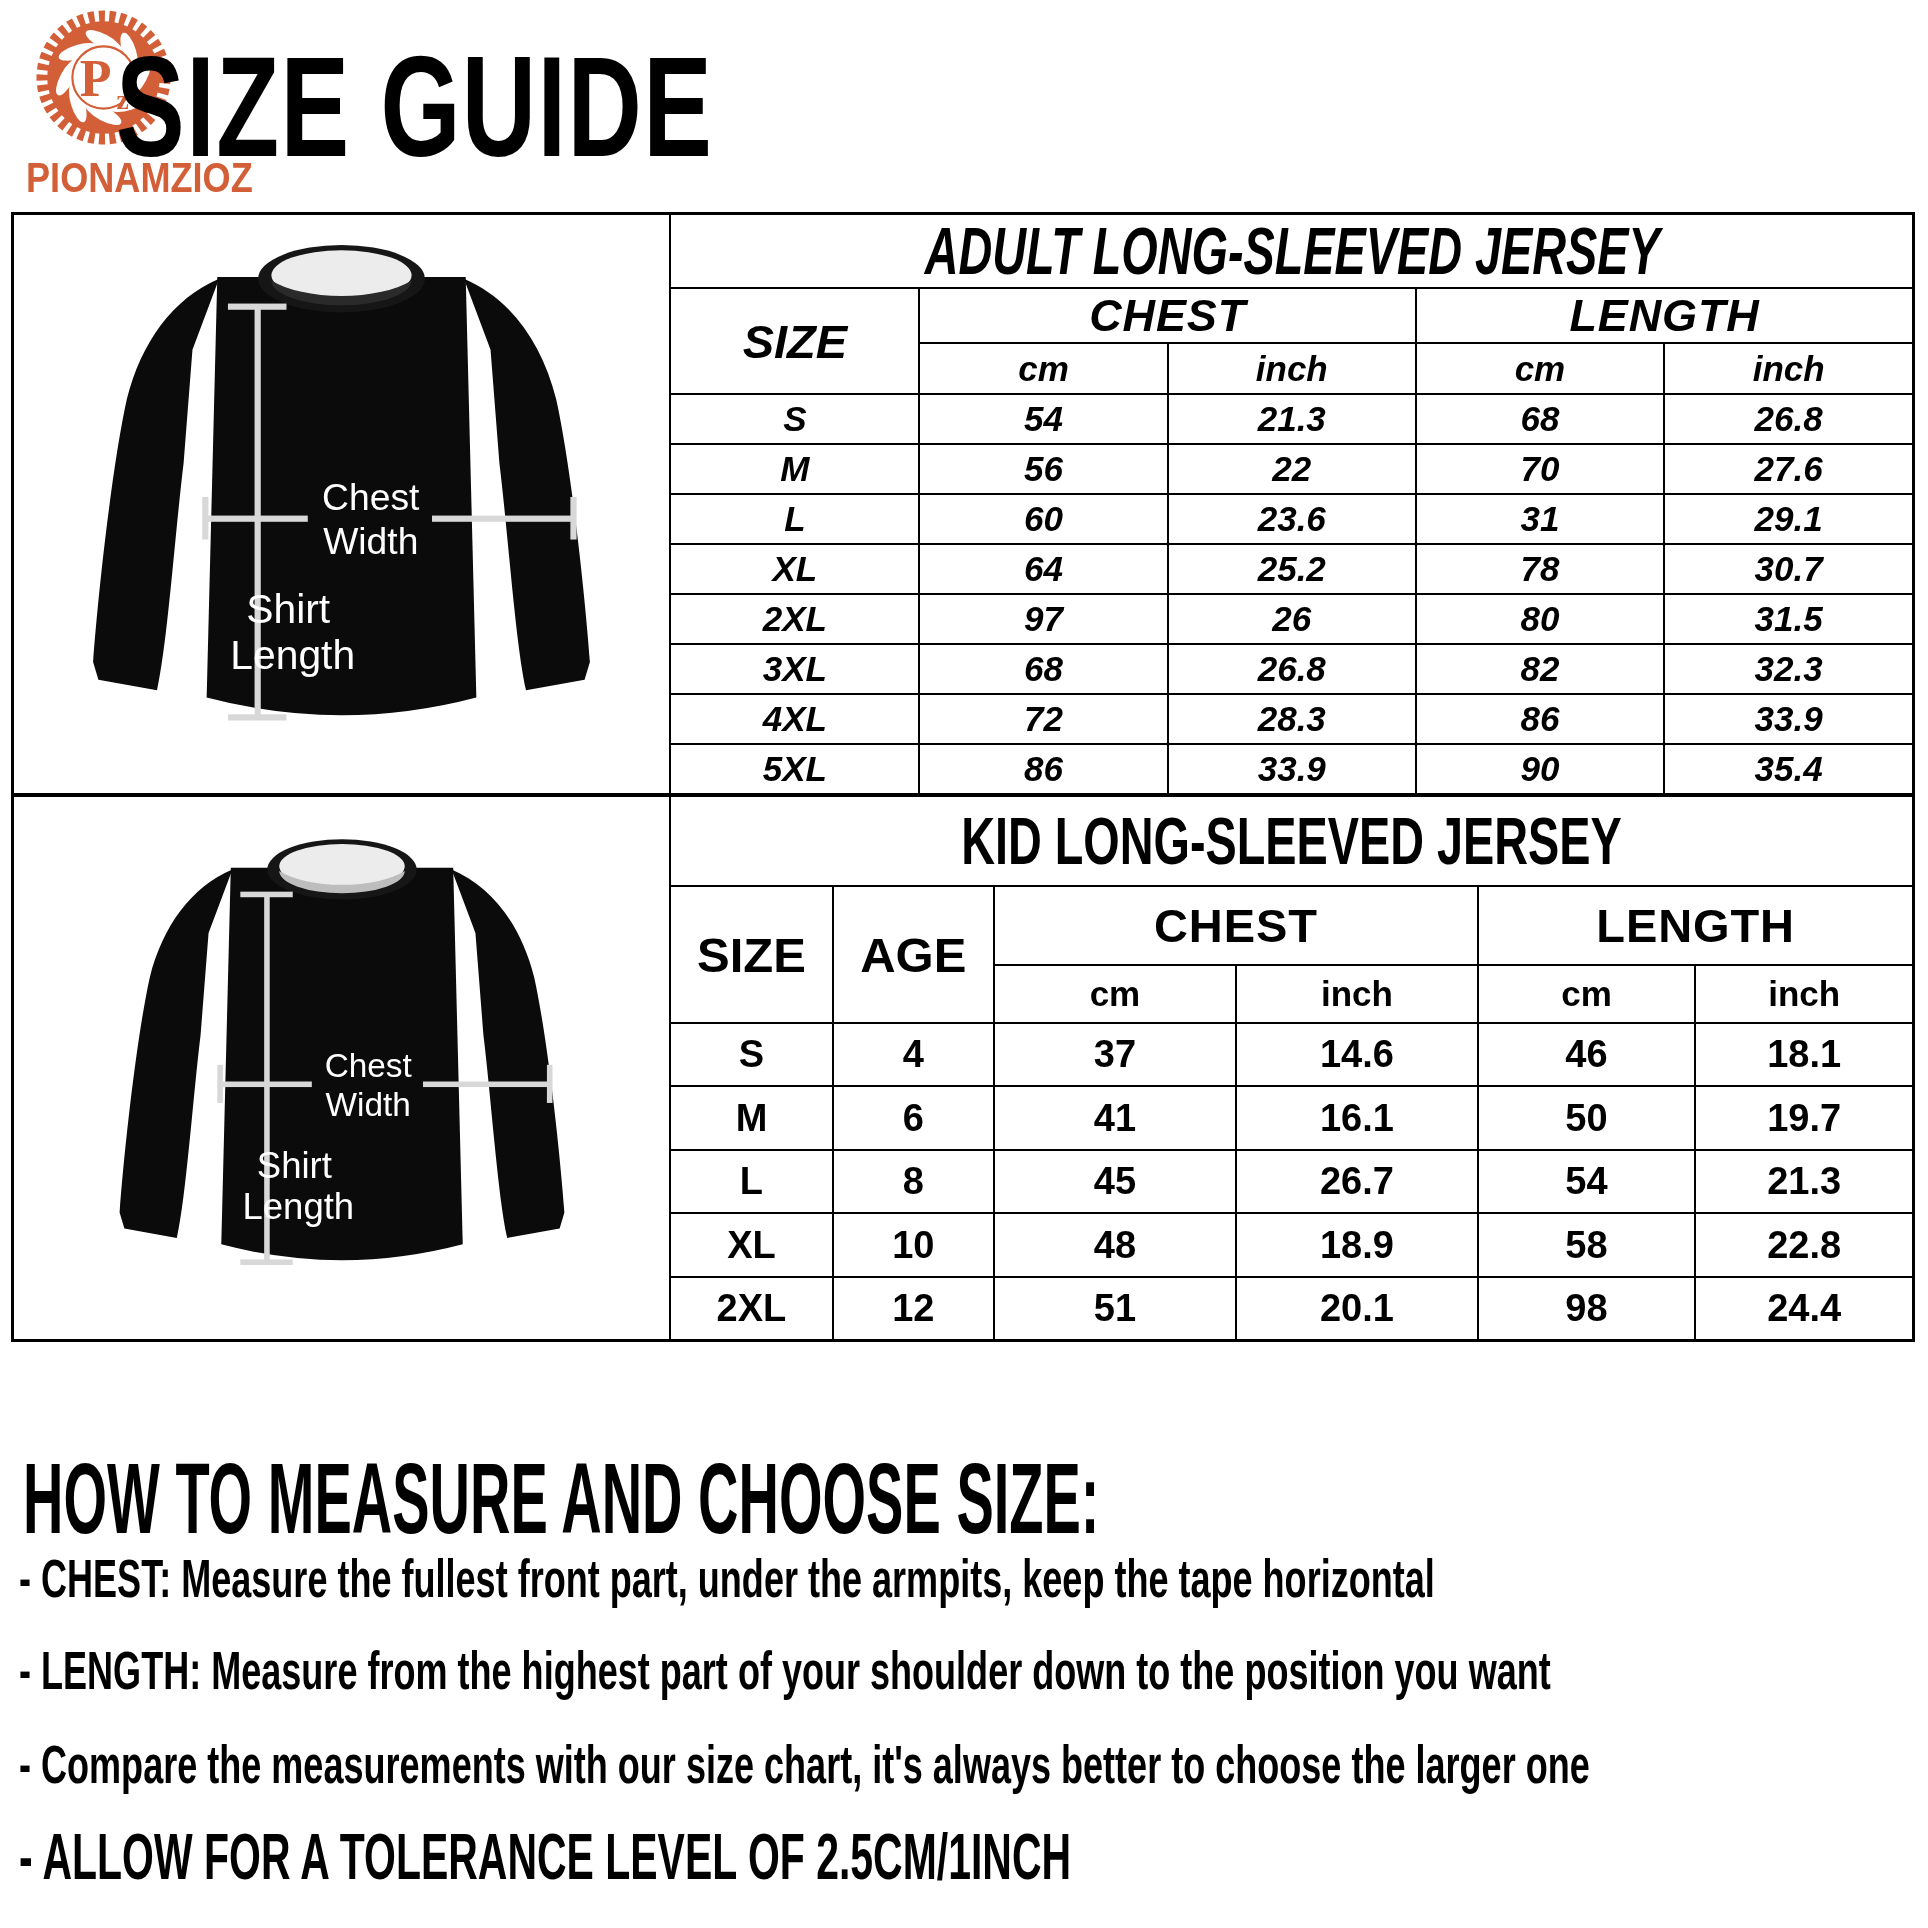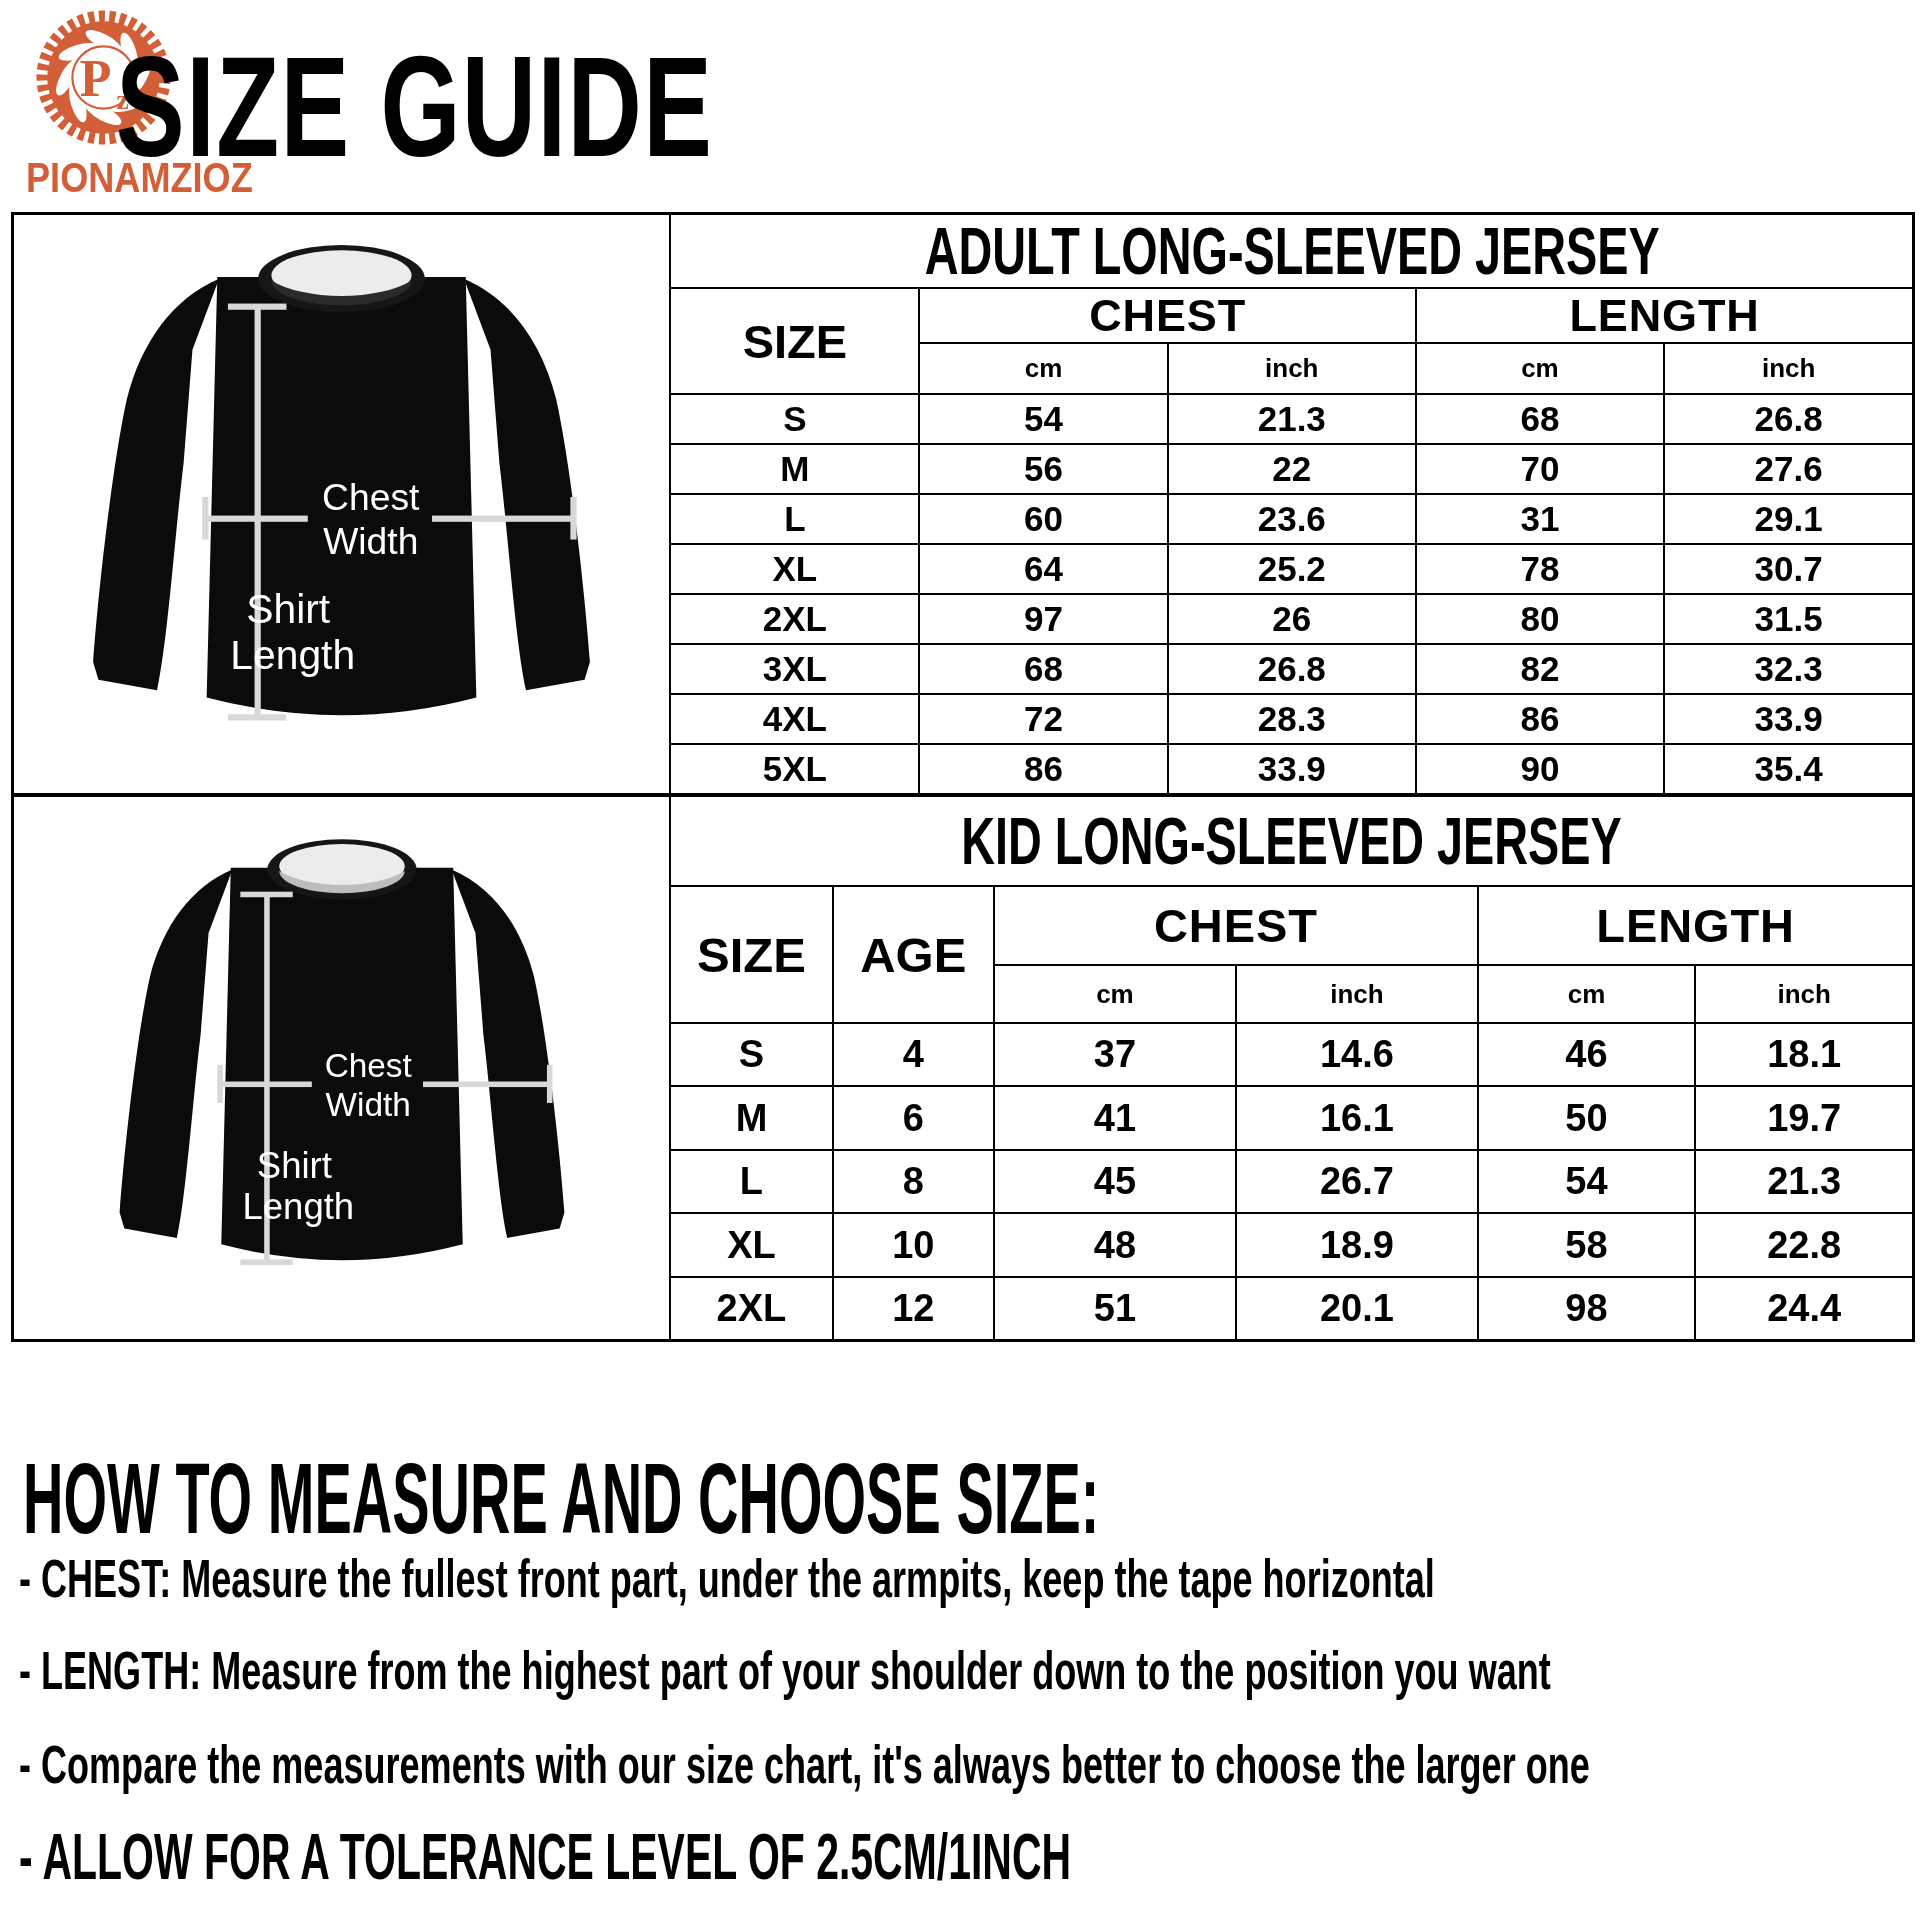--- a/index.html
+++ b/index.html
@@ -14,31 +14,31 @@
   .page-title{position:absolute;left:0;top:15px;width:1478px;line-height:1;}
   .page-title span{display:inline-block;font-size:143px;font-weight:bold;letter-spacing:1.9px;
                    transform:scaleX(0.72);transform-origin:center;white-space:nowrap;}
 
   
   .board{position:absolute;left:11.3px;top:212px;width:1904px;height:1130px;border:3.8px solid #000;
          box-sizing:border-box;display:grid;grid-template-columns:657px 1fr;grid-template-rows:582px 1fr;}
   .cell{position:relative;box-sizing:border-box;overflow:hidden;}
   .c-adult-shirt{border-right:2.8px solid #000;border-bottom:4.7px solid #000;
                  display:flex;align-items:flex-start;justify-content:center;}
-  .c-adult-table{border-bottom:4.7px solid #000;}
+  .c-adult-table{border-bottom:4.7px solid #000;font-style:italic;}
   .c-kid-shirt{border-right:2.8px solid #000;display:flex;align-items:center;justify-content:center;}
 
   
   table.size-table{width:100%;height:100%;border-collapse:collapse;border-style:hidden;table-layout:fixed;}
   table.size-table td{border:2.8px solid #000;text-align:center;vertical-align:middle;padding:0;}
   .tbl-title{display:inline-block;font-size:60px;font-weight:bold;white-space:nowrap;
              transform:scaleX(0.78) scaleY(1.12);transform-origin:center;}
   .h-size{font-size:47px;font-weight:bold;}
   .h-group{font-size:45px;font-weight:bold;letter-spacing:0.9px;}
-  .h-unit{font-size:26px;font-weight:bold;}
+  .h-unit{font-size:35px;font-weight:bold;}
   .d-cell{font-size:35px;font-weight:bold;}
   .kid .h-size{font-size:49px;}
   .kid .h-group{font-size:47px;}
   .kid .d-cell{font-size:38px;}
 
   
   .howto-heading{position:absolute;left:22.6px;top:1448px;line-height:1;margin:0;}
   .howto-heading span{display:inline-block;font-size:100px;font-weight:bold;white-space:nowrap;
                       transform:scaleX(0.56);transform-origin:left center;}
   .bullet{position:absolute;left:19px;margin:0;line-height:1;white-space:nowrap;}

